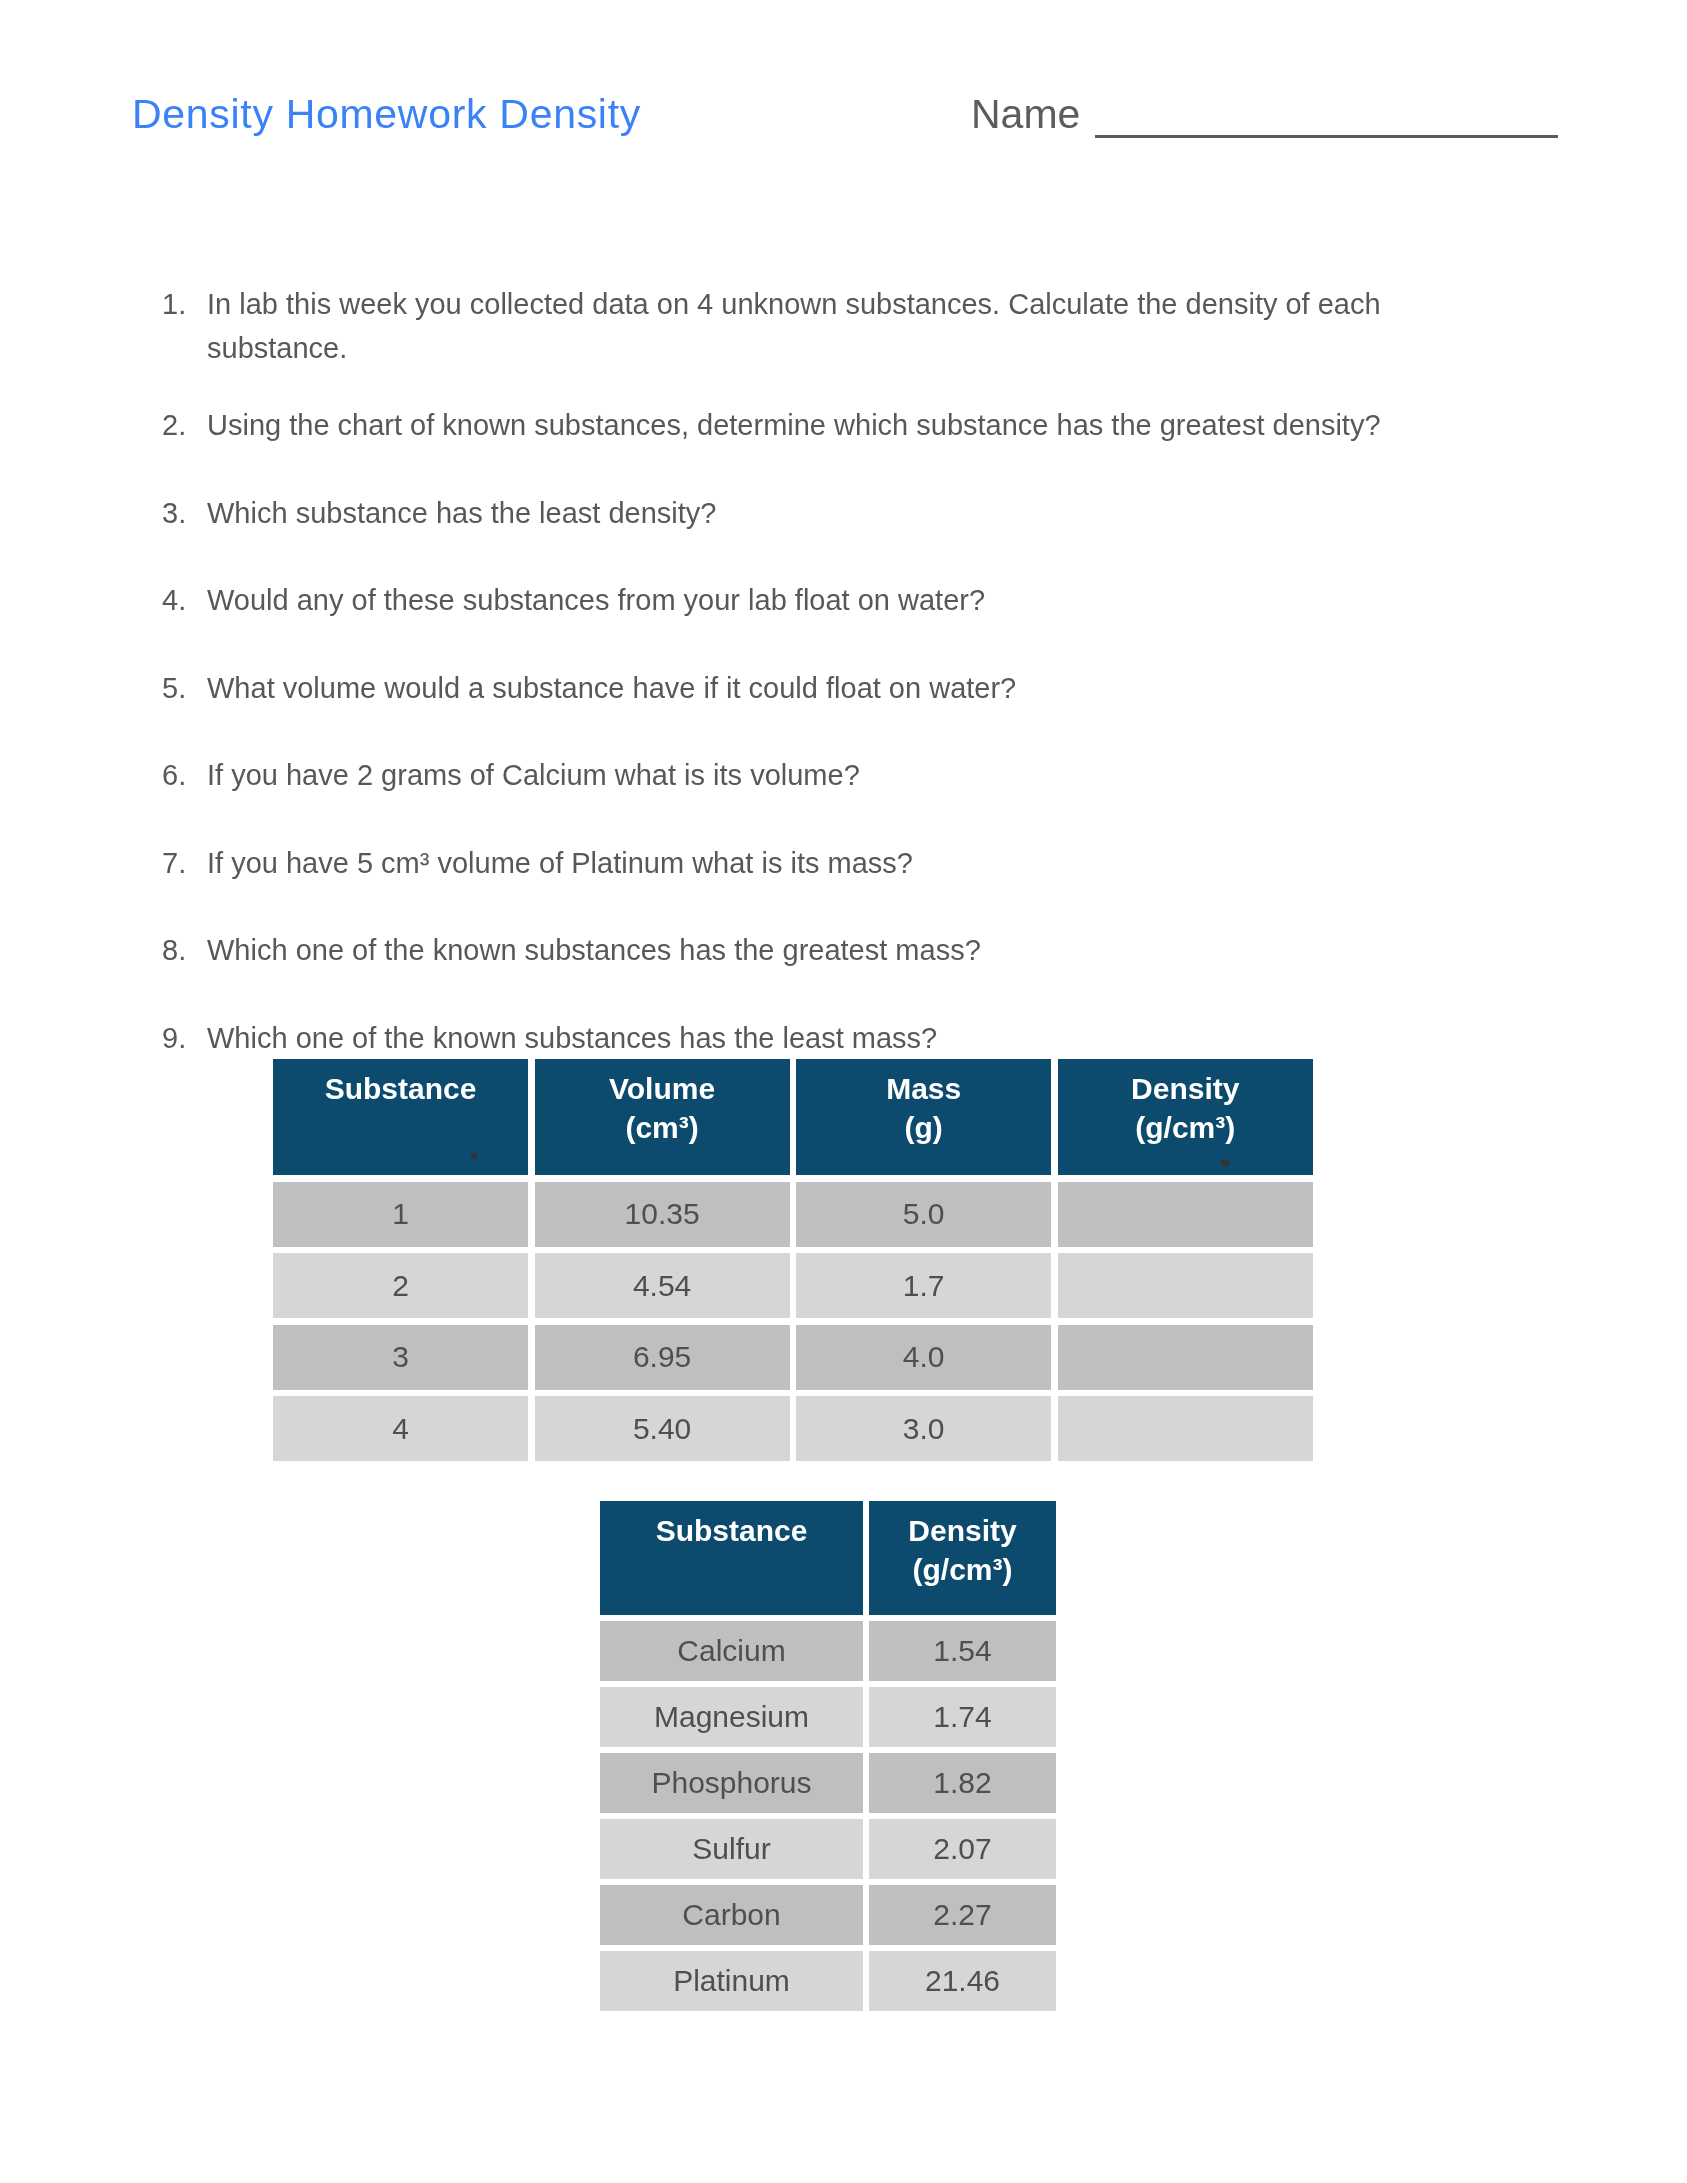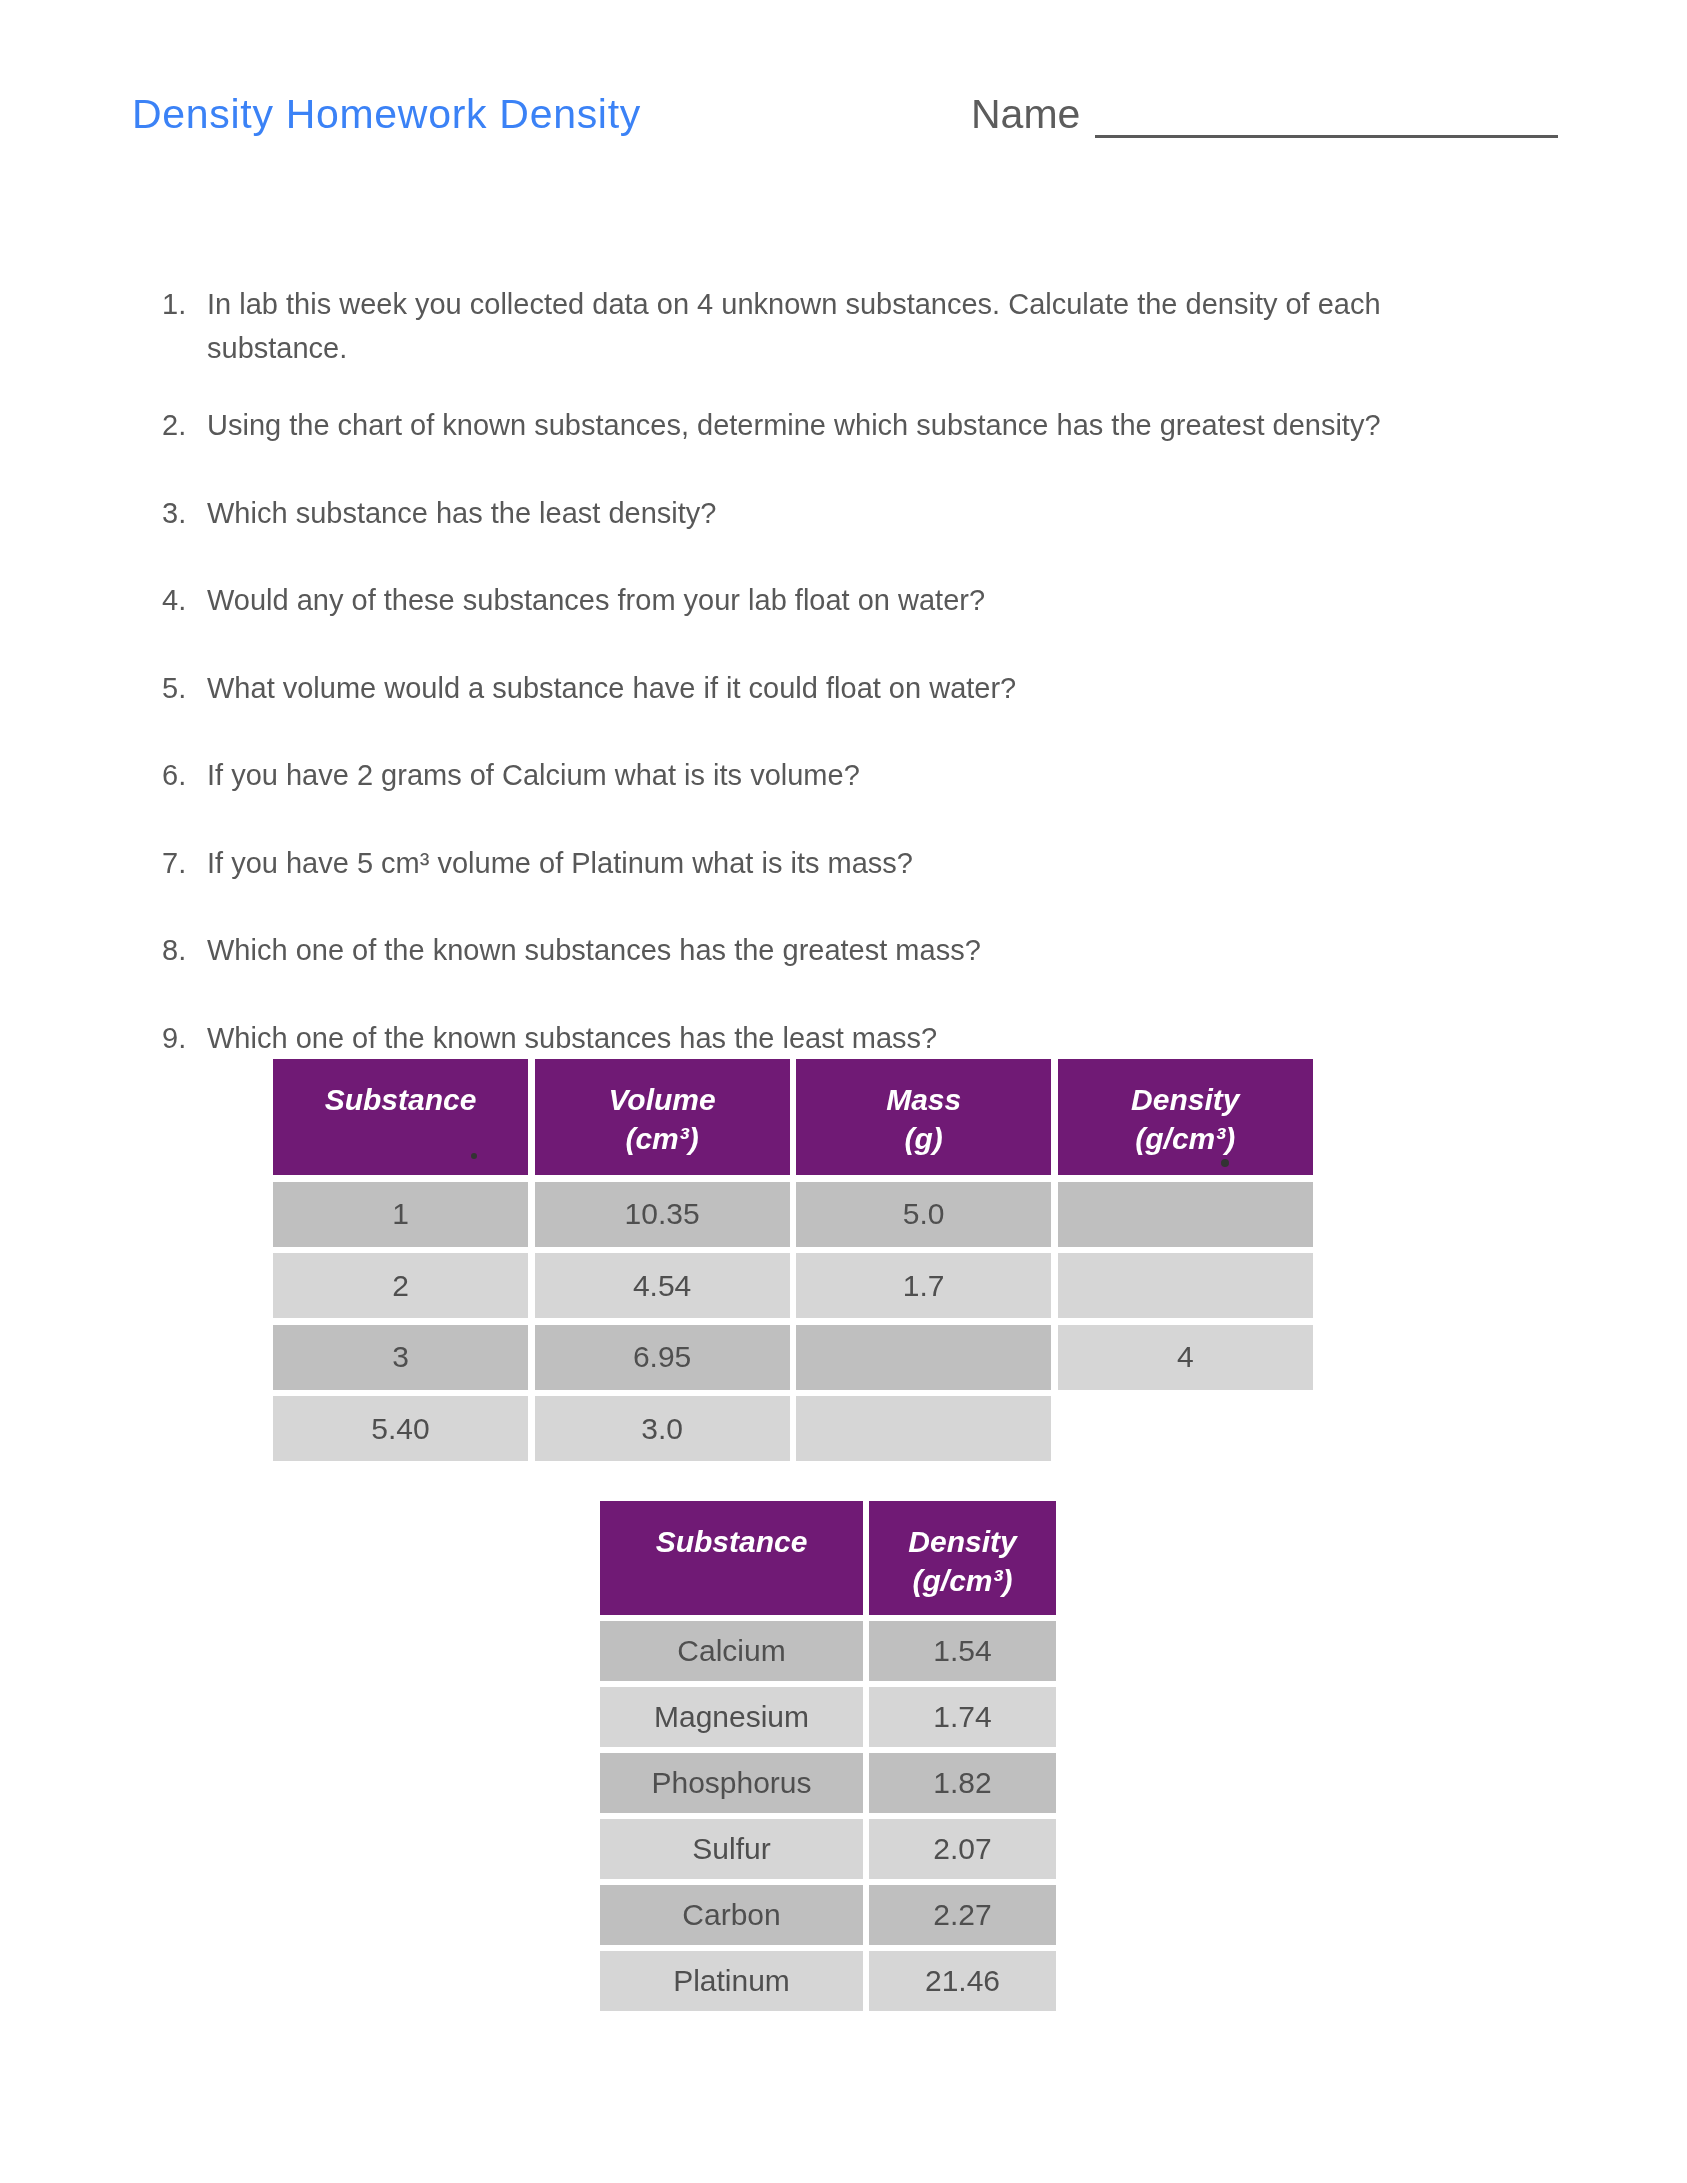--- a/index.html
+++ b/index.html
@@ -46,24 +46,24 @@
     gap:6.6px;
   }
   .t2{
     position:absolute;left:600px;top:1501px;
     display:grid;
     grid-template-columns:263px 187px;
     grid-template-rows:114px 60px 60px 60px 60px 60px 60px;
     gap:6px;
   }
   .hcell{
-    background:#701a75;color:#ffffff;
+    background:#0c4a6e;color:#ffffff;
     font-weight:bold;font-size:30px;line-height:1.3;
     display:flex;flex-direction:column;align-items:center;
-    padding-top:21px;text-align:center;font-style:italic;
+    padding-top:10px;text-align:center;
   }
   .cell{
     display:flex;align-items:center;justify-content:center;
     font-size:30px;color:#4f4f4f;
   }
   .rm{background:#bfbfbf;}
   .rl{background:#d6d6d6;}
   
   .dot{
     position:absolute;border-radius:50%;background:#333333;
@@ -143,20 +143,21 @@
   <div class="cell rm">5.0</div>
   <div class="cell rm"></div>
 
   <div class="cell rl">2</div>
   <div class="cell rl">4.54</div>
   <div class="cell rl">1.7</div>
   <div class="cell rl"></div>
 
   <div class="cell rm">3</div>
   <div class="cell rm">6.95</div>
+  <div class="cell rm">4.0</div>
   <div class="cell rm"></div>
 
   <div class="cell rl">4</div>
   <div class="cell rl">5.40</div>
   <div class="cell rl">3.0</div>
   <div class="cell rl"></div>
 </div>
 
 <div class="t2">
   <div class="hcell">

